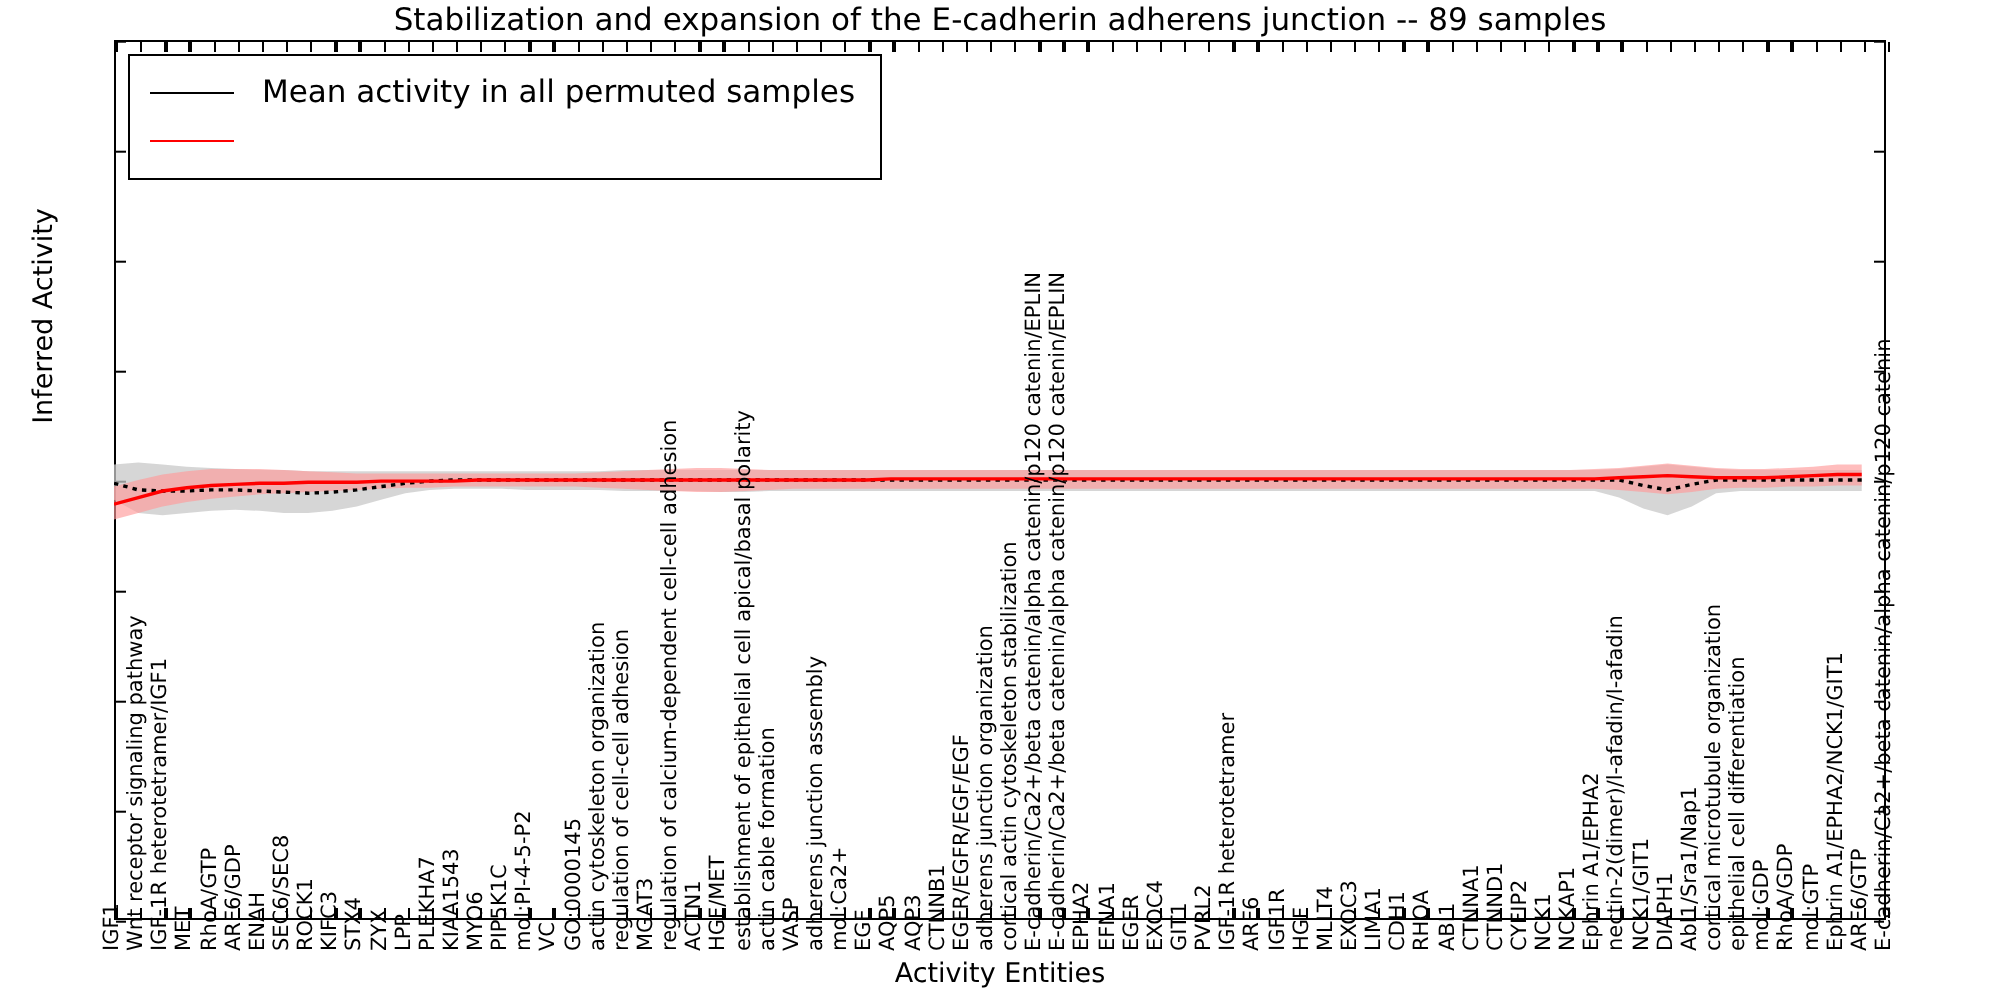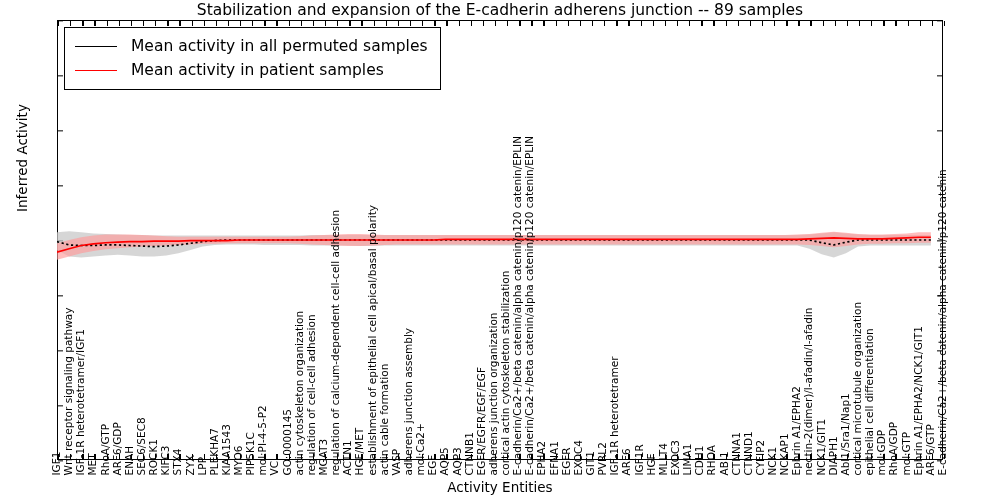--- a/index.html
+++ b/index.html
@@ -327,17 +327,16 @@
 
   <div class="xlabel">Activity Entities</div>
 
   <div class="legend">
     <div class="legend-row">
       <span class="legend-swatch"></span>
       <span class="legend-text">Mean activity in all permuted samples</span>
     </div>
     <div class="legend-row">
       <span class="legend-swatch red"></span>
-      <span class="legend-text">Mean activity in patient samples</span>
     </div>
   </div>
 
 </div>
 
 </body></html>

